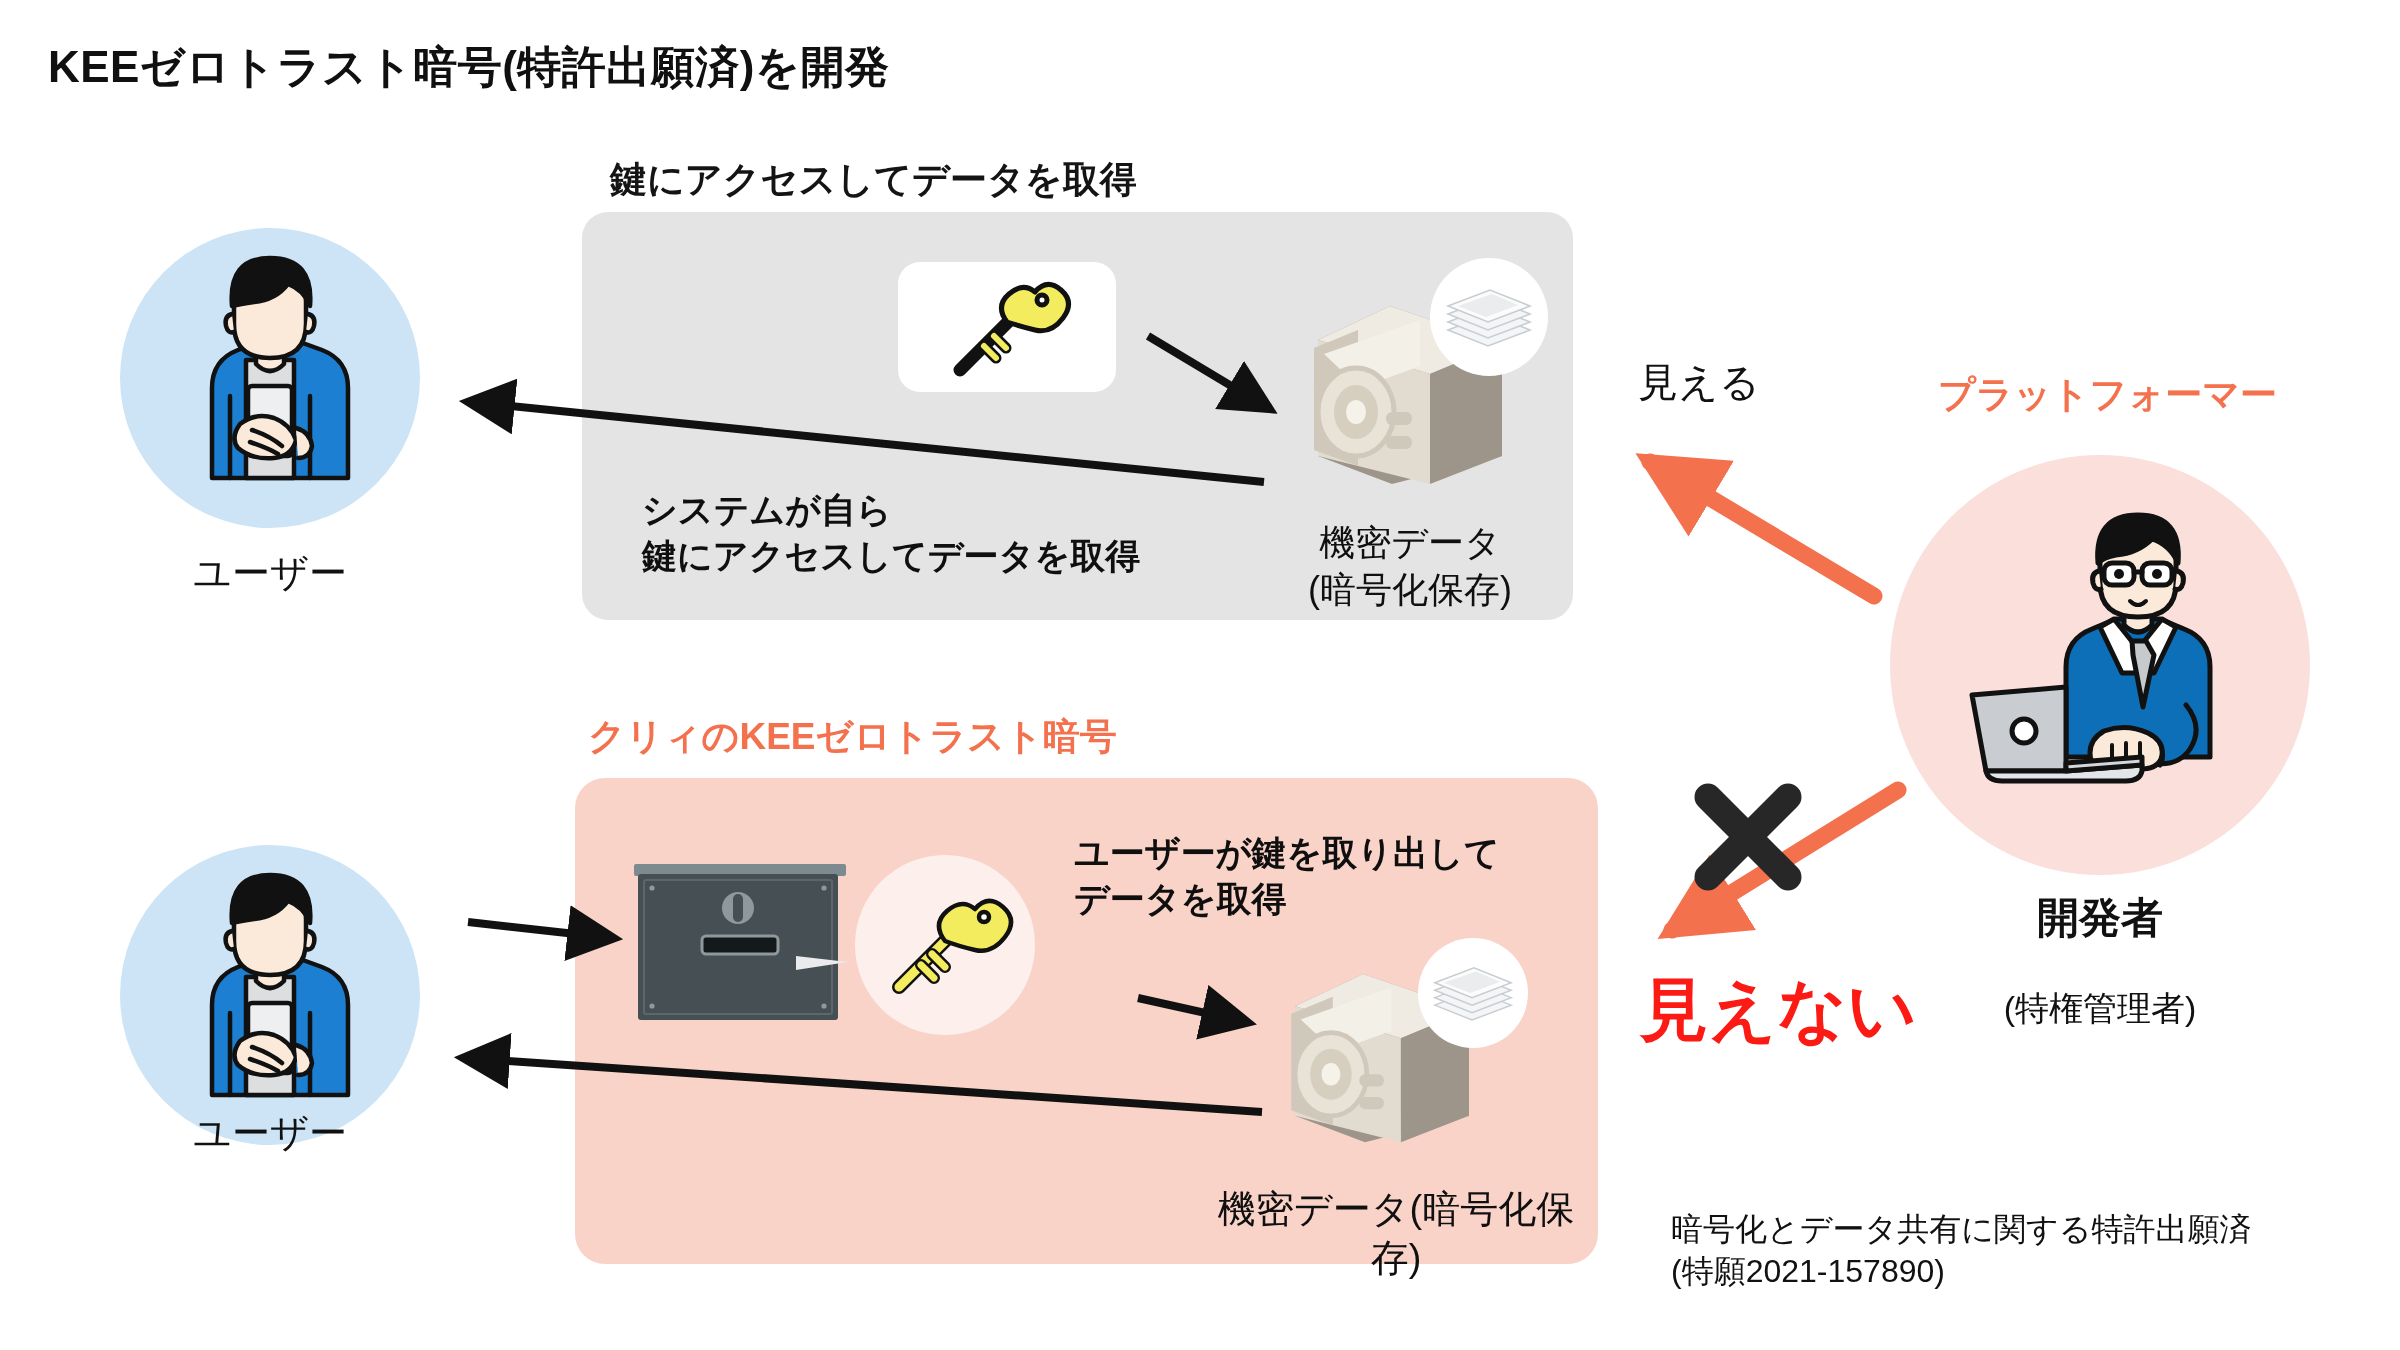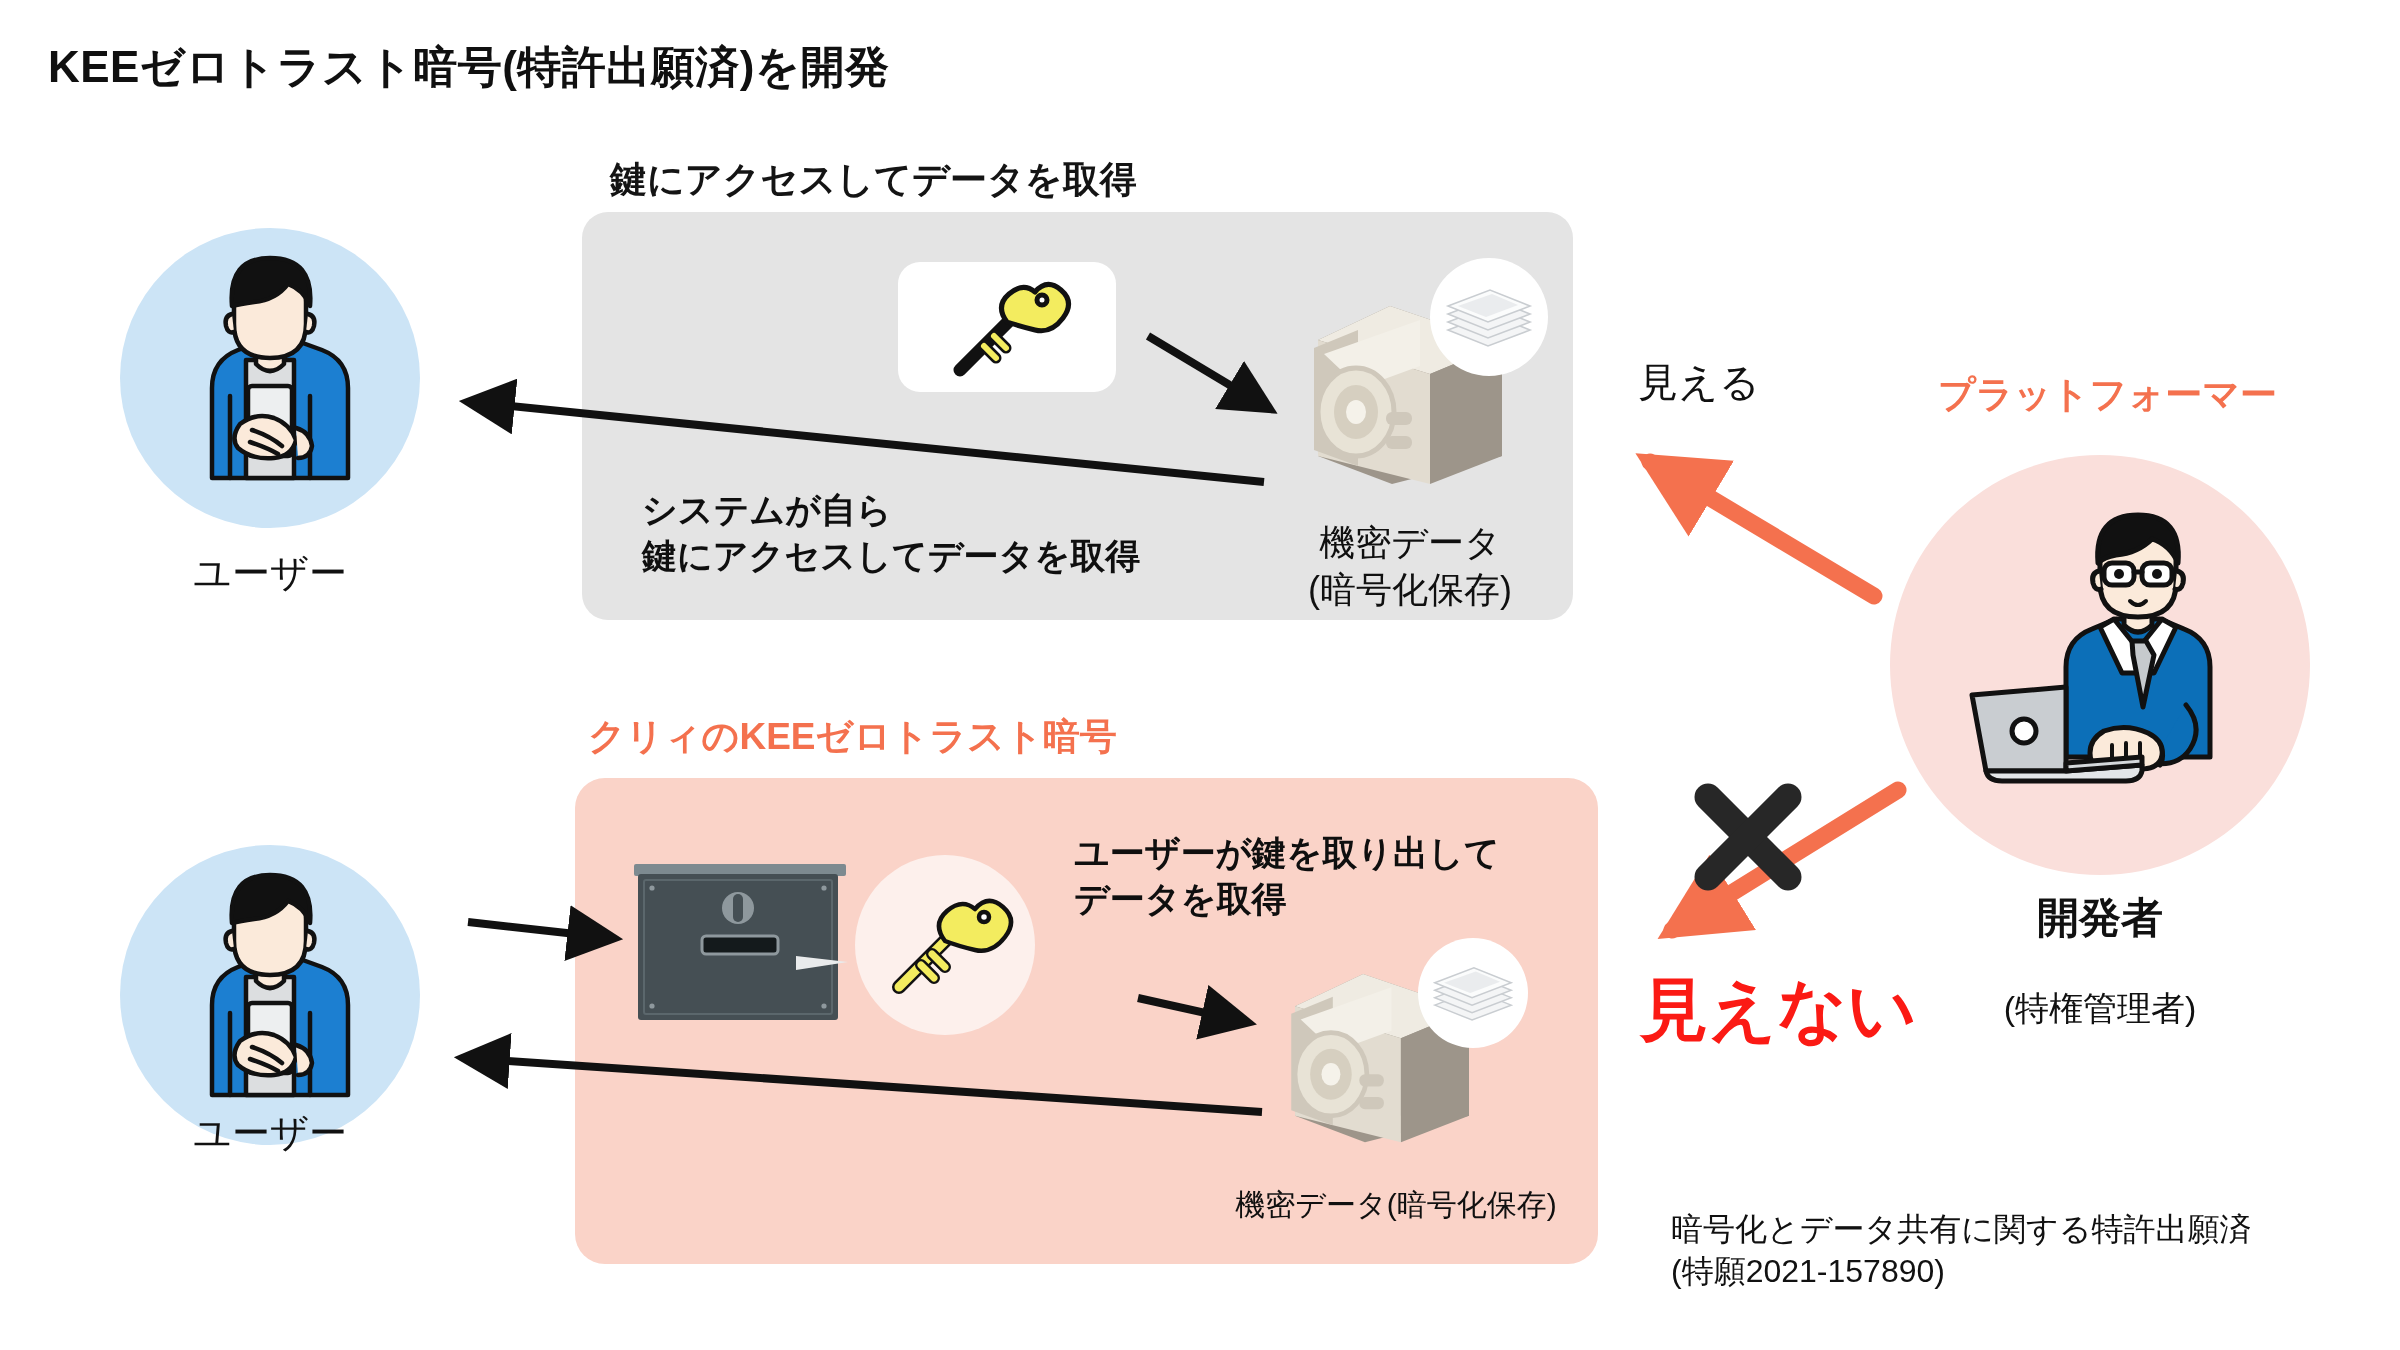--- a/index.html
+++ b/index.html
@@ -55,21 +55,21 @@
   
   .docs-bubble{border-radius:50%;background:#fff;}
 
   
   .panel-label{font-weight:700;color:#0f0f0f;line-height:1.32;white-space:pre-line;}
   #top-flow-label{left:642px;top:487px;font-size:35px;}
   #bottom-flow-label{left:1074px;top:830px;font-size:35px;}
 
   .data-caption{font-weight:400;color:#101010;line-height:1.3;text-align:center;white-space:pre-line;}
   #top-data-caption{left:1280px;top:520px;font-size:36px;width:260px;}
-  #bottom-data-caption{left:1196px;top:1185px;font-size:30px;width:400px;}
+  #bottom-data-caption{left:1196px;top:1185px;font-size:38px;width:400px;}
 
   
   #visible-label{
     left:1638px;top:355px;font-size:40px;font-weight:400;color:#111;white-space:nowrap;
   }
   #invisible-label{
     left:1640px;top:965px;font-size:68px;font-weight:700;color:#FB1A14;white-space:nowrap;
   }
   #platformer-label{
     left:1938px;top:370px;font-size:37px;font-weight:700;color:#F4714E;white-space:nowrap;

